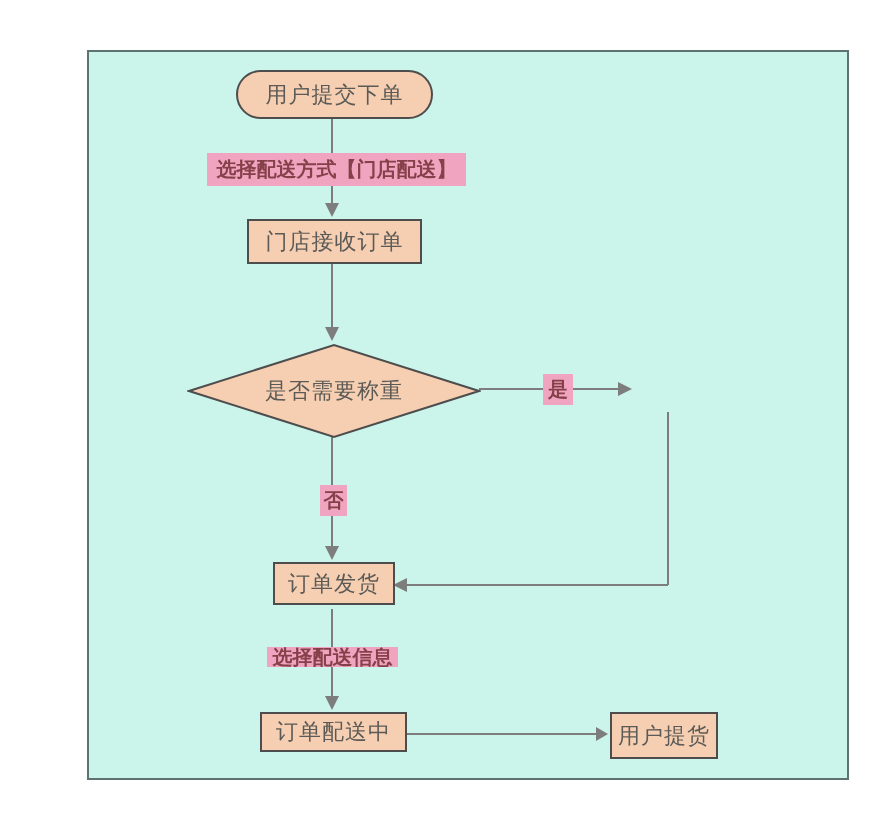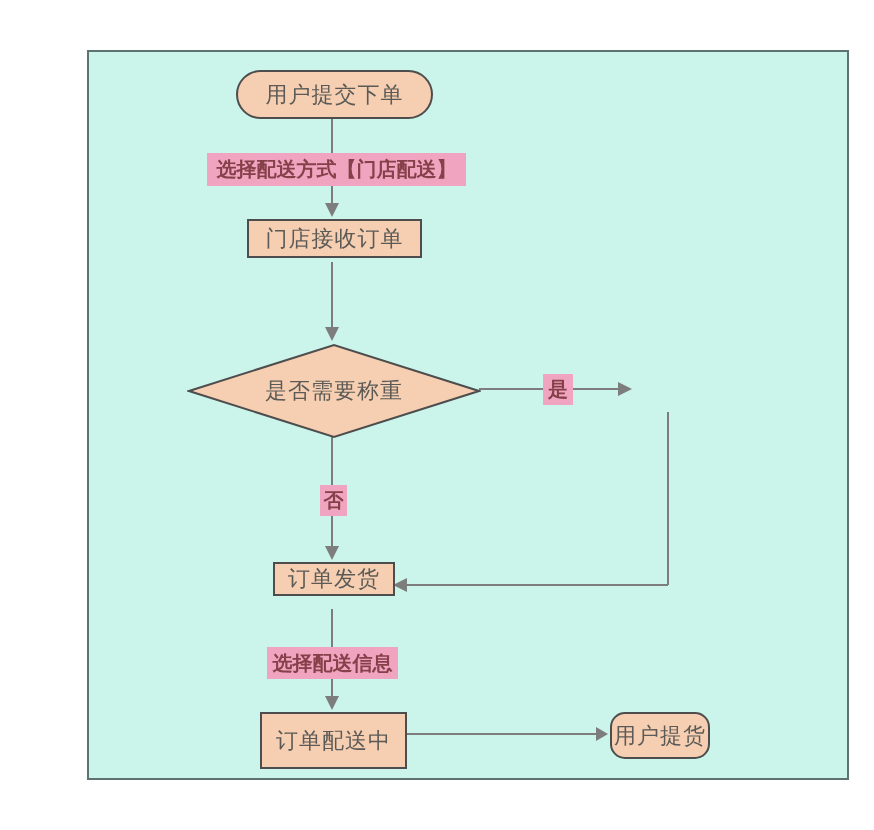--- a/index.html
+++ b/index.html
@@ -89,32 +89,32 @@
     font-weight: bold;
     font-size: 20px;
     display: flex;
     align-items: center;
     justify-content: center;
     box-sizing: border-box;
     white-space: nowrap;
   }
   
   #n-start      { left: 147px; top: 18px;  width: 197px; height: 49px; }
-  #n-receive    { left: 158px; top: 167px; width: 175px; height: 39px; }
+  #n-receive    { left: 158px; top: 167px; width: 175px; height: 45px; }
   #n-decision   { left: 98px;  top: 291px; width: 294px; height: 96px; }
   #n-weigh      { left: 545px; top: 313px; width: 73px;  height: 49px; }
-  #n-ship       { left: 184px; top: 510px; width: 122px; height: 34px; }
-  #n-delivering { left: 171px; top: 660px; width: 147px; height: 57px; }
-  #n-pickup     { left: 521px; top: 660px; width: 100px; height: 47px; border-radius: 15px; }
+  #n-ship       { left: 184px; top: 510px; width: 122px; height: 43px; }
+  #n-delivering { left: 171px; top: 660px; width: 147px; height: 40px; }
+  #n-pickup     { left: 521px; top: 660px; width: 108px; height: 47px; }
   
   #l-method { left: 118px; top: 101px; width: 259px; height: 33px; }
   #l-yes    { left: 454px; top: 322px; width: 30px;  height: 31px; }
   #l-no     { left: 231px; top: 433px; width: 27px;  height: 31px; }
   #l-rule   { left: 478px; top: 518px; width: 130px; height: 35px; }
-  #l-info   { left: 178px; top: 595px; width: 131px; height: 32px; }
+  #l-info   { left: 178px; top: 595px; width: 131px; height: 20px; }
 </style>
 </head>
 <body>
 
 <div class="page">
   <div class="canvas">
 
     <svg class="connectors" viewBox="0 0 762 730" xmlns="http://www.w3.org/2000/svg">
       <g>
         <line x1="245" y1="67" x2="245" y2="155"></line>

